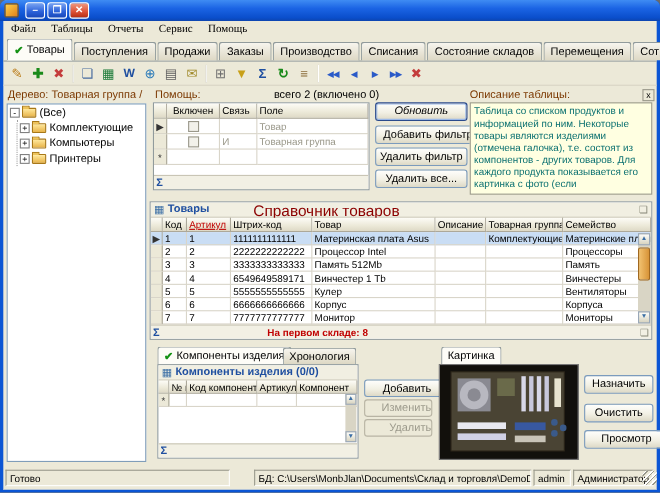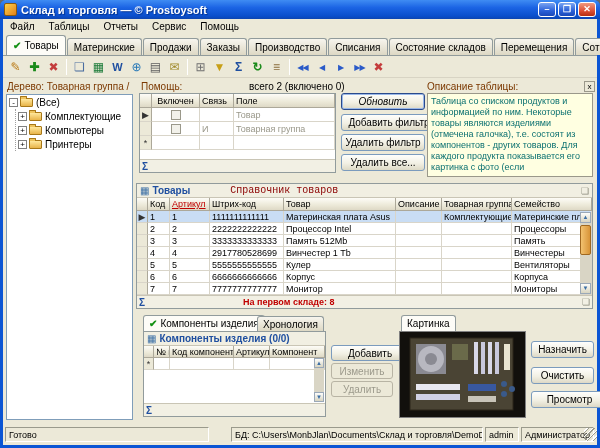--- a/index.html
+++ b/index.html
@@ -18,21 +18,21 @@
   .wtitle { color:#fff; font-weight:bold; font-size:11px; text-shadow:1px 1px 1px #00318c;
             flex:1; white-space:nowrap; overflow:hidden; }
   .wbtns { display:flex; }
   .wbtn { width:18px; height:15px; margin-left:2px; border:1px solid #fff; border-radius:3px;
           color:#fff; font-size:9px; line-height:13px; text-align:center; font-weight:bold; }
   .wbtn.mm { background:linear-gradient(180deg,#7aa4f2,#2a60d8 60%,#1a48b8); }
   .wbtn.cl { background:linear-gradient(180deg,#f09a80,#dd5036 60%,#b52e12); }
 
   
   .menubar { position:absolute; left:0; top:19px; width:594px; height:15px; display:flex; align-items:center; }
-  .mitem { padding:17px 7px; }
+  .mitem { padding:17px 7px;font-family:Liberation Serif, serif; }
 
   
   .tabbar { position:absolute; left:0; top:35px; width:594px; height:21px;
             display:flex; align-items:flex-end; padding-left:3px; border-bottom:1px solid #919b9c; }
   .tab { display:inline-flex; align-items:center; height:17px; padding:0 6px; margin-right:1px;
          border:1px solid #919b9c; border-bottom:none; border-radius:3px 3px 0 0;
          background:linear-gradient(180deg,#f7f5ee,#ddd8c4); white-space:nowrap; }
   .tab.active { height:20px; background:#fdfcf7; font-weight:normal; }
   .tabcheck { color:#149114; font-weight:bold; margin-right:3px; font-size:10px; }
 
@@ -83,42 +83,42 @@
   
   .fgrid { position:absolute; left:136px; top:93px; width:197px; height:80px; }
   .w-m{flex:0 0 12px} .w-en{flex:0 0 48px;justify-content:center} .w-ln{flex:0 0 34px} .w-fd{flex:1 1 auto}
   .fgrid .grow{height:14px}
 
   
   .btn { position:absolute; height:17px; font-family:"Liberation Sans",sans-serif; font-size:10px;
          border:1px solid #7b9bbd; border-radius:3px; color:#000;
          background:linear-gradient(180deg,#fefefc,#f2f0e4 55%,#ddd9c6); }
   .btn.default { border-color:#2a4a8c; box-shadow:0 0 0 1px #9ab8e8 inset;font-style:italic; }
-  .btn.disabled { color:#9c9a8c; border-color:#b8b4a4; background:#ece9d8; box-shadow:none; }
+  .btn.disabled { color:#9c9a8c; border-color:#b8b4a4; background:#ece9d8; box-shadow:none;text-align:right; }
   .b-refresh{left:338px;top:93px;width:84px} .b-addf{left:338px;top:114px;width:96px}
   .b-delf{left:338px;top:134px;width:84px} .b-delall{left:338px;top:154px;width:84px}
   .b-cadd{left:328px;top:345px;width:78px;height:16px} .b-cedit{left:328px;top:363px;width:62px;height:16px}
   .b-cdel{left:328px;top:381px;width:62px;height:16px}
   .b-passign{left:528px;top:341px;width:63px} .b-pclear{left:528px;top:367px;width:63px}
   .b-pview{left:528px;top:391px;width:77px}
 
   
   .desc-close { position:absolute; left:581px; top:81px; width:11px; height:11px; border:1px solid #9a988a;
                 background:#ece9d8; font-size:8px; line-height:9px; text-align:center; }
   .desc-box { position:absolute; left:424px; top:93px; width:166px; height:84px; background:#ffffe1;
               border:1px solid #9a988a; color:#0a7070; font-size:9px; line-height:11px; padding:2px 3px;
               overflow:hidden; }
 
   
   .pgrid { position:absolute; left:133px; top:183px; width:457px; height:126px; }
   .ptitle { display:flex; align-items:center; background:#f1efe2; border-bottom:1px solid #c9c5b5;
             height:14px; flex:0 0 14px; padding:0 3px; }
   .ptitle .gi { color:#3a6ea5; font-size:10px; margin-right:3px; }
   .ptitle .tn { color:#1f4fa0; font-weight:bold; font-size:10px; margin-right:40px; }
-  .ptitle .ts { color:#8b0000; font-size:10px; flex:1;font-family:Liberation Mono, monospace; }
+  .ptitle .ts { color:#8b0000; font-size:14px; flex:1; }
   .corner-ic { color:#8a8a7a; font-size:9px; }
   .w-rh{flex:0 0 11px} .w-kod{flex:0 0 22px} .w-art{flex:0 0 40px} .w-bar{flex:0 0 74px}
   .w-tov{flex:0 0 112px} .w-opis{flex:0 0 46px} .w-grp{flex:0 0 70px} .w-sem{flex:1 1 auto}
   .pgrid .grow{height:12px}
   .pgrid .ghead .gcell{height:13px}
   .pgrid .ghead{height:13px;flex:0 0 13px}
   .hdr-art { color:#c00000; text-decoration:underline; }
   .trow.sel .gcell { background:#c9ddf4; }
   .pfoot { display:flex; align-items:center; background:#f2f0e4; border-top:1px solid #c9c5b5;
            height:13px; flex:0 0 13px; padding:0 2px; }
@@ -156,21 +156,20 @@
   .grip { position:absolute; right:0px; top:428px; width:13px; height:13px;
           background:repeating-linear-gradient(135deg, transparent 0 2px, #fff 2px 3px, #9a9a8c 3px 4px); }
 </style>
 </head>
 <body>
 
 <div class="window">
 
   <div class="titlebar">
     <span class="app-ic"></span>
-    <span class="wtitle">Склад и торговля — © Prostoysoft</span>
     <span class="wbtns">
       <span class="wbtn mm">–</span>
       <span class="wbtn mm">❐</span>
       <span class="wbtn cl">✕</span>
     </span>
   </div>
 
   <div class="menubar">
     <span class="mitem">Файл</span>
     <span class="mitem">Таблицы</span>
@@ -178,21 +177,21 @@
     <span class="mitem">Сервис</span>
     <span class="mitem">Помощь</span>
   </div>
 
   <div class="tabbar">
     <span class="tab active">
       <span class="tabcheck">✔</span>
       <span>Товары</span>
     </span>
     <span class="tab">
-        <span>Материнские</span>
+        <span>Поступления</span>
       </span>
     <span class="tab">
         <span>Продажи</span>
       </span>
     <span class="tab">
         <span>Заказы</span>
       </span>
     <span class="tab">
         <span>Производство</span>
       </span>
@@ -352,21 +351,21 @@
       <div class="gcell w-bar">3333333333333</div>
       <div class="gcell w-tov">Память 512Mb</div>
       <div class="gcell w-opis"></div>
       <div class="gcell w-grp"></div>
       <div class="gcell w-sem">Память</div>
     </div>
     <div class="grow trow">
       <div class="gcell w-rh mk"></div>
       <div class="gcell w-kod">4</div>
       <div class="gcell w-art">4</div>
-      <div class="gcell w-bar">2917780528699</div>
+      <div class="gcell w-bar">6549649589171</div>
       <div class="gcell w-tov">Винчестер 1 Tb</div>
       <div class="gcell w-opis"></div>
       <div class="gcell w-grp"></div>
       <div class="gcell w-sem">Винчестеры</div>
     </div>
     <div class="grow trow">
       <div class="gcell w-rh mk"></div>
       <div class="gcell w-kod">5</div>
       <div class="gcell w-art">5</div>
       <div class="gcell w-bar">5555555555555</div>

